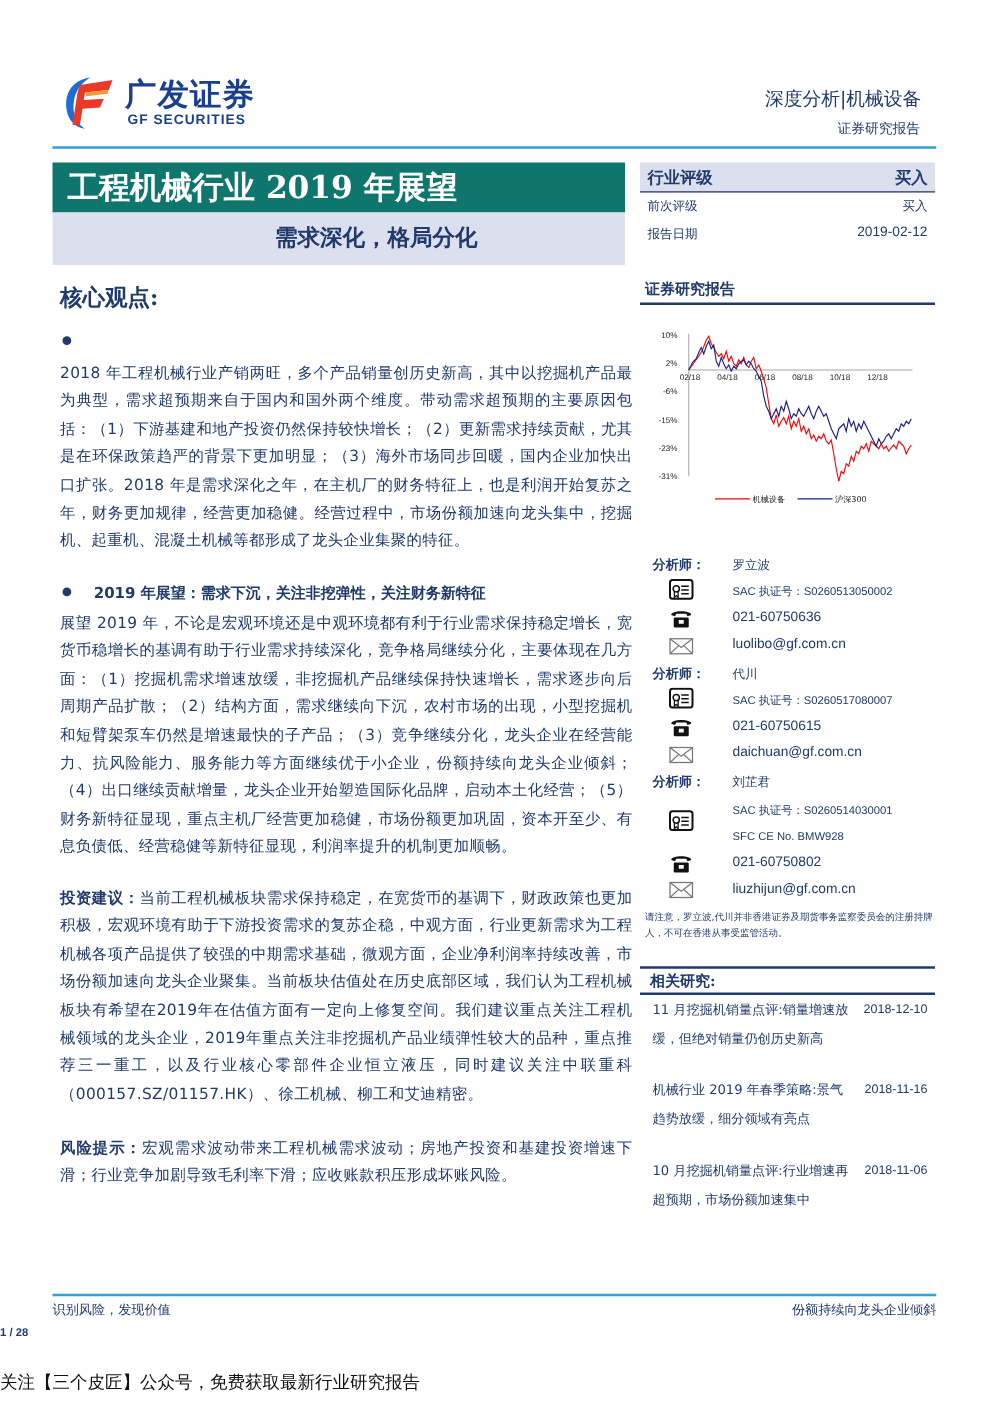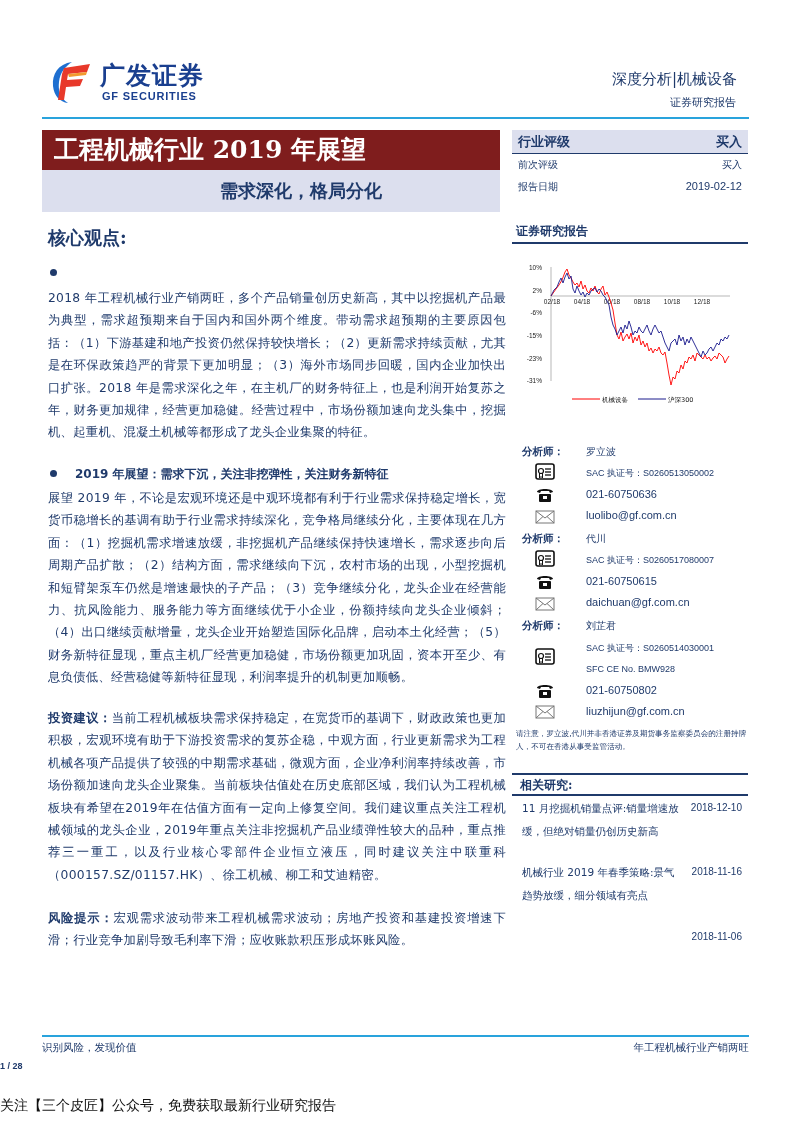--- a/index.html
+++ b/index.html
@@ -9,21 +9,21 @@
   
   .logo { position: absolute; left: 50px; top: 60px; width: 160px; height: 44px; }
   .logo-mark { position: absolute; left: 0; top: 0; width: 42px; height: 44px; }
   .logo-cn { position: absolute; left: 50px; top: 2px; font-family: "DejaVu Sans", sans-serif; font-weight: bold; font-size: 25px; color: #1a3f8f; letter-spacing: 1px; line-height: 28px; }
   .logo-en { position: absolute; left: 52px; top: 30px; font-family: "Liberation Sans", sans-serif; font-weight: bold; font-size: 11px; color: #1a3f8f; letter-spacing: 0.8px; }
   .hdr-right1 { position: absolute; right: 56px; top: 70px; font-size: 15px; color: #1f3a6b; }
   .hdr-right2 { position: absolute; right: 57px; top: 95px; font-size: 11px; color: #1f3a6b; }
   .hdr-line { position: absolute; left: 42px; top: 117px; width: 707px; height: 2px; background: #29a3dc; }
 
   
-  .title-bar { position: absolute; left: 42px; top: 130px; width: 458px; height: 40px; background: #7f1d1d; color: #fff; font-size: 25px; font-weight: bold; padding-left: 12px; line-height: 40px; font-family: "DejaVu Serif", serif; }
+  .title-bar { position: absolute; left: 42px; top: 130px; width: 458px; height: 40px; background: #0f766e; color: #fff; font-size: 25px; font-weight: bold; padding-left: 12px; line-height: 40px; font-family: "DejaVu Serif", serif; }
   .subtitle-bar { position: absolute; left: 42px; top: 170px; width: 458px; height: 42px; background: #dcdfee; color: #1f3a6b; font-size: 18px; font-weight: bold; text-align: right; padding-right: 118px; line-height: 42px; font-family: "DejaVu Serif", serif; }
 
   
   .rating-head { position: absolute; left: 512px; top: 130px; width: 236px; height: 24px; background: #dcdfee; border-bottom: 1.5px solid #1f3a6b; }
   .rating-head .l { position: absolute; left: 6px; top: 3px; font-size: 13px; font-weight: bold; font-family: "DejaVu Serif", serif; }
   .rating-head .r { position: absolute; right: 6px; top: 3px; font-size: 13px; font-weight: bold; font-family: "DejaVu Serif", serif; }
   .rating-row { position: absolute; left: 518px; width: 224px; font-size: 10px; }
   .rating-row .l { position: absolute; left: 0; }
   .rating-row .r { position: absolute; right: 0; }
   .rating-row .r.num { font-family: "Liberation Sans", sans-serif; font-size: 11px; }
@@ -231,20 +231,21 @@
 
 <div class="rel-item" style="top:797px;">
   <span class="t">11 月挖掘机销量点评:销量增速放缓，但绝对销量仍创历史新高</span>
   <span class="d">2018-12-10</span>
 </div>
 <div class="rel-item" style="top:861px;">
   <span class="t">机械行业 2019 年春季策略:景气趋势放缓，细分领域有亮点</span>
   <span class="d">2018-11-16</span>
 </div>
 <div class="rel-item" style="top:926px;">
+  <span class="t">10 月挖掘机销量点评:行业增速再超预期，市场份额加速集中</span>
   <span class="d">2018-11-06</span>
 </div>
 
 <div class="ftr-line"></div>
 <div class="ftr-left">识别风险，发现价值</div>
-<div class="ftr-right">年工程机械行业产销两旺</div>
+<div class="ftr-right">份额持续向龙头企业倾斜</div>
 <div class="page-num">1 / 28</div>
 <div class="promo">关注【三个皮匠】公众号，免费获取最新行业研究报告</div>
 
 </body></html>

